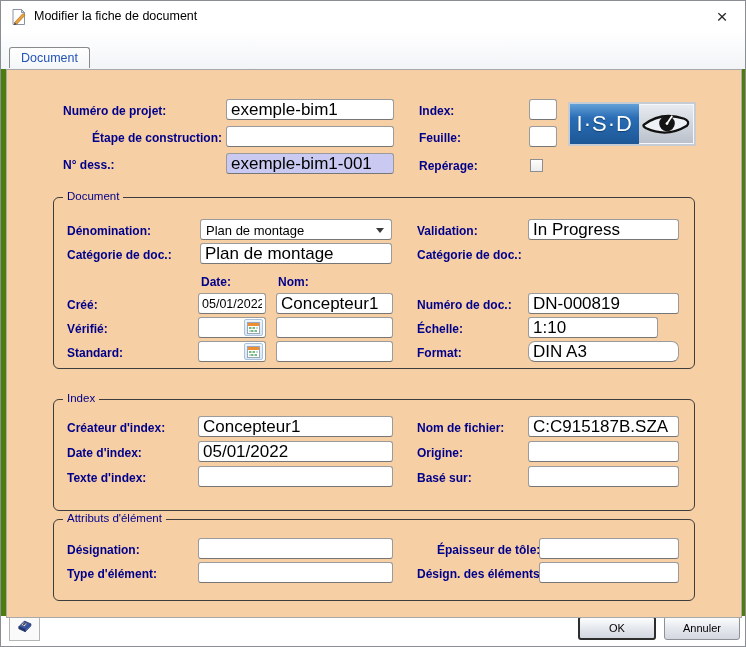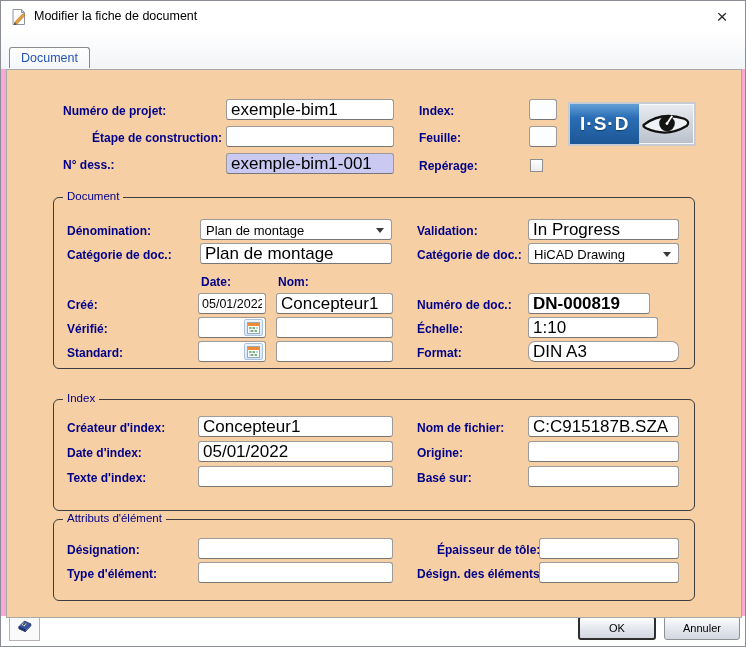--- a/index.html
+++ b/index.html
@@ -1,37 +1,37 @@
 <!DOCTYPE html>
 <html><head>
 <meta charset="utf-8">
 <style>
   html,body{margin:0;padding:0;background:#cfcfcf;font-family:"Liberation Sans",sans-serif;}
-  .window{position:relative;width:746px;height:647px;background:#f9a8d4;border:1px solid #8a8d94;box-sizing:border-box;overflow:hidden;}
+  .window{position:relative;width:746px;height:647px;background:#4d7c0f;border:1px solid #8a8d94;box-sizing:border-box;overflow:hidden;}
   .titlebar{position:absolute;left:0;top:0;right:0;height:30px;background:#fff;display:flex;align-items:center;}
   .title-icon{position:absolute;left:9px;top:7px;width:18px;height:18px;}
   .title-text{position:absolute;left:33px;top:8px;font-size:12.5px;color:#000;}
   .close-btn{position:absolute;right:13px;top:6px;width:20px;height:20px;font-size:19px;line-height:20px;text-align:center;color:#2b2b2b;cursor:pointer;}
   .tabstrip{position:absolute;left:0;top:30px;right:0;height:38px;background:linear-gradient(#ffffff,#f2f4f7);}
   .tab{position:absolute;left:8px;top:46px;height:21px;padding:3px 11px 0 11px;background:linear-gradient(#ffffff,#f4f6f9);border:1px solid #8a8a8a;border-bottom:none;border-radius:3px 3px 0 0;font-size:12.5px;color:#2353b5;box-sizing:border-box;z-index:3;cursor:pointer;}
   .panel{position:absolute;left:5px;top:68px;width:736px;height:549px;background:#f6cfa4;border:1px solid #a9a9a9;box-sizing:border-box;z-index:1;}
   .lbl{position:absolute;font-weight:bold;font-size:12px;color:#00008b;white-space:nowrap;z-index:2;}
   .inp{position:absolute;box-sizing:border-box;height:21px;border:1px solid #9b9b9b;border-bottom-color:#767676;border-radius:3px;background:#fff;font-family:"Liberation Sans",sans-serif;font-size:17px;color:#000;padding:0 4px;outline:none;z-index:2;}
   .inp.lavender{background:#c9c9f2;}
   .combo{position:absolute;box-sizing:border-box;height:21px;border:1px solid #9b9b9b;border-bottom-color:#767676;border-radius:3px;background:#fff;z-index:2;cursor:pointer;}
   .combo-text{position:absolute;left:5px;top:3px;font-size:13px;color:#000;white-space:nowrap;}
   .combo-arrow{position:absolute;right:7px;top:8px;width:0;height:0;border-left:4px solid transparent;border-right:4px solid transparent;border-top:5px solid #3a3a3a;}
   .grp{position:absolute;border:1px solid #3d3d3d;border-radius:6px;box-sizing:border-box;z-index:1;}
   .legend{position:absolute;top:-8px;left:9px;background:#f6cfa4;padding:0 4px;font-size:11.5px;color:#00008b;white-space:nowrap;z-index:2;}
   .datefield{position:absolute;box-sizing:border-box;height:21px;border:1px solid #9b9b9b;border-bottom-color:#767676;border-radius:3px;background:#fff;z-index:2;}
   .datefield input{position:absolute;left:2px;top:1px;width:42px;height:17px;border:none;background:transparent;font-family:"Liberation Sans",sans-serif;font-size:12.5px;outline:none;padding:0 2px;}
   .calbtn{position:absolute;right:2px;top:1px;width:19px;height:17px;background:linear-gradient(#eef4fb,#d8e6f5);border:1px solid #aac4de;border-radius:2px;box-sizing:border-box;padding:0;cursor:pointer;display:flex;align-items:center;justify-content:center;}
   .checkbox{position:absolute;width:13px;height:13px;border:1px solid #8e8e8e;background:linear-gradient(#fdfdfd,#ececec);box-sizing:border-box;z-index:2;cursor:pointer;}
   .logo{position:absolute;left:567px;top:101px;width:128px;height:44px;border:2px solid #c7ccd4;background:linear-gradient(#e9ecf1,#b9c0ca);box-shadow:inset 0 0 0 1px #f5f7fa;box-sizing:border-box;z-index:2;display:flex;}
-  .logo-blue{width:56%;height:100%;background:linear-gradient(#63a0d8 0%,#2a6db5 35%,#1d5796 100%);display:flex;align-items:center;justify-content:center;color:#fff;font-weight:bold;font-size:19px;letter-spacing:1px;text-shadow:0 1px 1px #10406f;}
+  .logo-blue{width:56%;height:100%;background:linear-gradient(#63a0d8 0%,#2a6db5 35%,#1d5796 100%);display:flex;align-items:center;justify-content:center;color:#fff;font-weight:normal;font-size:22px;letter-spacing:1px;text-shadow:0 1px 1px #10406f;}
   .logo-eye{width:44%;height:100%;display:flex;align-items:center;justify-content:center;}
   .footer{position:absolute;left:0;bottom:0;right:0;height:30px;background:#fff;}
   .toolbtn{position:absolute;left:8px;bottom:5px;width:31px;height:31px;background:#fafafa;border:1px solid #b4b4b4;box-sizing:border-box;display:flex;align-items:center;justify-content:center;cursor:pointer;}
   .btn{position:absolute;height:24px;box-sizing:border-box;background:linear-gradient(#fefefe,#e6e9ef 48%,#d3d7e0);border-radius:3px;font-family:"Liberation Sans",sans-serif;font-size:11px;color:#000;text-align:center;cursor:pointer;}
   .btn-ok{left:577px;bottom:6px;width:78px;border:2px solid #2e2e2e;}
   .btn-cancel{left:663px;bottom:6px;width:76px;border:1px solid #8e9094;}
 </style>
 </head>
 <body>
 
@@ -95,24 +95,20 @@
     <span class="combo-arrow"></span>
   </div>
 
   <span class="lbl" style="left:66px;top:247px;">Catégorie de doc.:</span>
   <input class="inp" style="left: 199px; top: 242px; width: 192px;" value="Plan de montage">
 
   <span class="lbl" style="left:416px;top:223px;">Validation:</span>
   <input class="inp" style="left: 527px; top: 218px; width: 151px;" value="In Progress">
 
   <span class="lbl" style="left:416px;top:247px;">Catégorie de doc.:</span>
-  <div class="combo" style="left:527px;top:242px;width:151px;">
-    <span class="combo-text">HiCAD Drawing</span>
-    <span class="combo-arrow"></span>
-  </div>
 
   <span class="lbl" style="left:200px;top:274px;">Date:</span>
   <span class="lbl" style="left:277px;top:274px;">Nom:</span>
 
   <span class="lbl" style="left:66px;top:297px;">Créé:</span>
   <input class="inp" style="left: 197px; top: 292px; width: 68px; padding: 0px 3px; font-size: 12.5px;" value="05/01/2022">
   <input class="inp" style="left: 275px; top: 292px; width: 117px;" value="Concepteur1">
 
   <span class="lbl" style="left:66px;top:321px;">Vérifié:</span>
   <div class="datefield" style="left:197px;top:316px;width:68px;">
@@ -156,21 +152,21 @@
             <rect x="9" y="5" width="2" height="2"></rect>
             <rect x="2" y="8" width="2" height="2"></rect>
             <rect x="6" y="8" width="2" height="2"></rect>
           </g>
       </svg>
     </button>
   </div>
   <input class="inp" style="left: 275px; top: 340px; width: 117px;" value="">
 
   <span class="lbl" style="left:416px;top:297px;">Numéro de doc.:</span>
-  <input class="inp" style="left: 527px; top: 292px; width: 122px; font-weight: bold;" value="DN-000819">
+  <input class="inp" style="left: 527px; top: 292px; width: 151px;" value="DN-000819">
 
   <span class="lbl" style="left:416px;top:321px;">Échelle:</span>
   <input class="inp" style="left: 527px; top: 316px; width: 130px;" value="1:10">
 
   <span class="lbl" style="left:416px;top:345px;">Format:</span>
   <input class="inp" style="left: 527px; top: 340px; width: 151px; border-radius: 7px;" value="DIN A3">
 
   <div class="grp" style="left:52px;top:398px;width:642px;height:112px;">
     <span class="legend">Index</span>
   </div>

